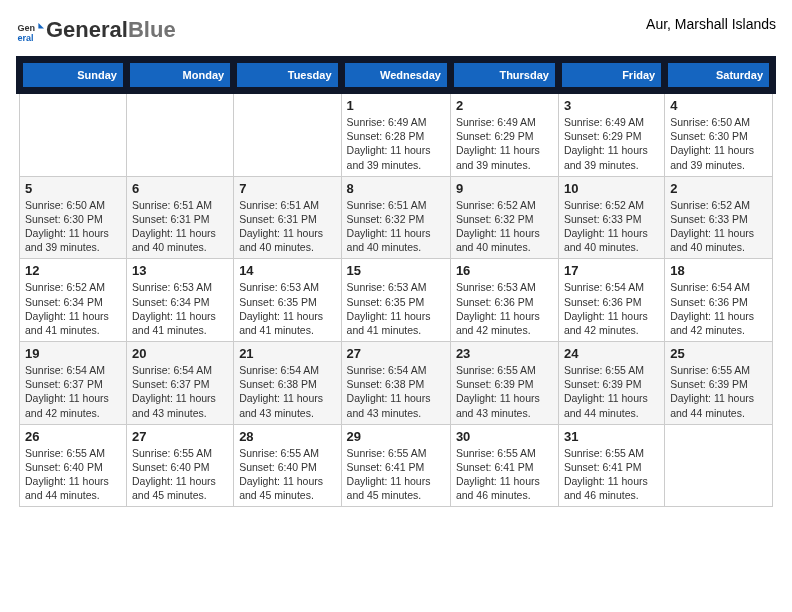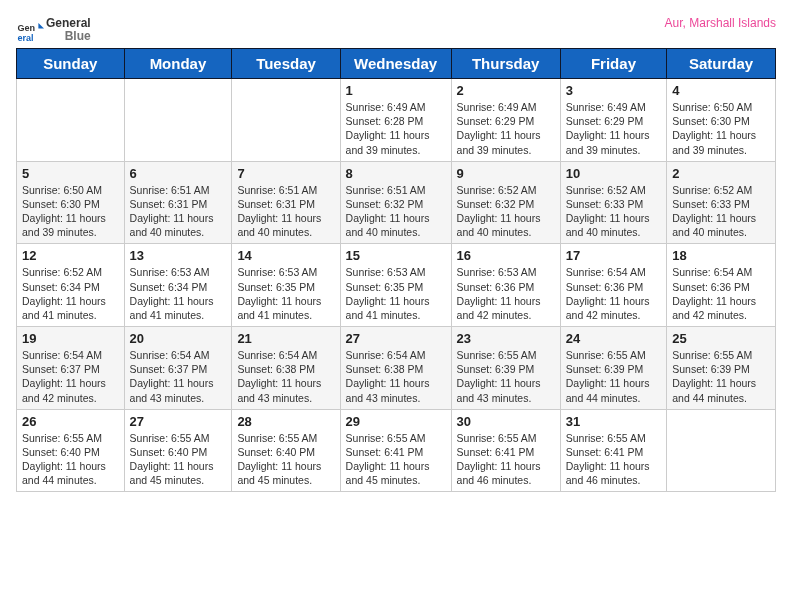--- a/index.html
+++ b/index.html
@@ -7,67 +7,66 @@
       font-family: Arial, sans-serif;
       background: #fff;
       width: 792px;
       min-height: 612px;
       padding: 16px;
     }
     .header {
       display: flex;
       justify-content: space-between;
       align-items: flex-start;
-      margin-bottom: 4px;
+      margin-bottom: 12px;
     }
     .logo {
       display: flex;
       align-items: center;
     }
     .logo-text {
       display: flex;
-      flex-direction: column;
-      font-size: 12px;
+      flex-direction: row;
+      font-size: 22px;
       font-weight: bold;
       line-height: 1.1;
-      align-items: flex-end;
     }
     .logo-general { color: #333; }
     .logo-blue { color: #737373; }
     .logo-icon {
       width: 28px;
       height: 28px;
       margin-right: 2px;
     }
     .title-block {
       text-align: right;
     }
     .title-block h1 {
       font-size: 32px;
       font-weight: bold;
       color: #222;
     }
     .title-block h2 {
-      font-size: 12px;
+      font-size: 14px;
       font-weight: normal;
-      color: #ec4899;
+      color: #000000;
     }
     table {
       width: 100%;
       border-collapse: collapse;
       font-size: 11px;
     }
     thead tr th {
       background-color: #1565c0;
       color: #fff;
-      text-align: center;
+      text-align: right;
       padding: 6px 6px;
-      font-size: 15px;
+      font-size: 11px;
       font-weight: bold;
-      border: 1px solid #0f172a;
+      border: 7px solid #0f172a;
     }
     tbody tr td {
       border: 1px solid #ccc;
       vertical-align: top;
       padding: 4px 5px;
       width: 113px;
       height: 80px;
       background: #fff;
     }
     tbody tr:nth-child(odd) td {

